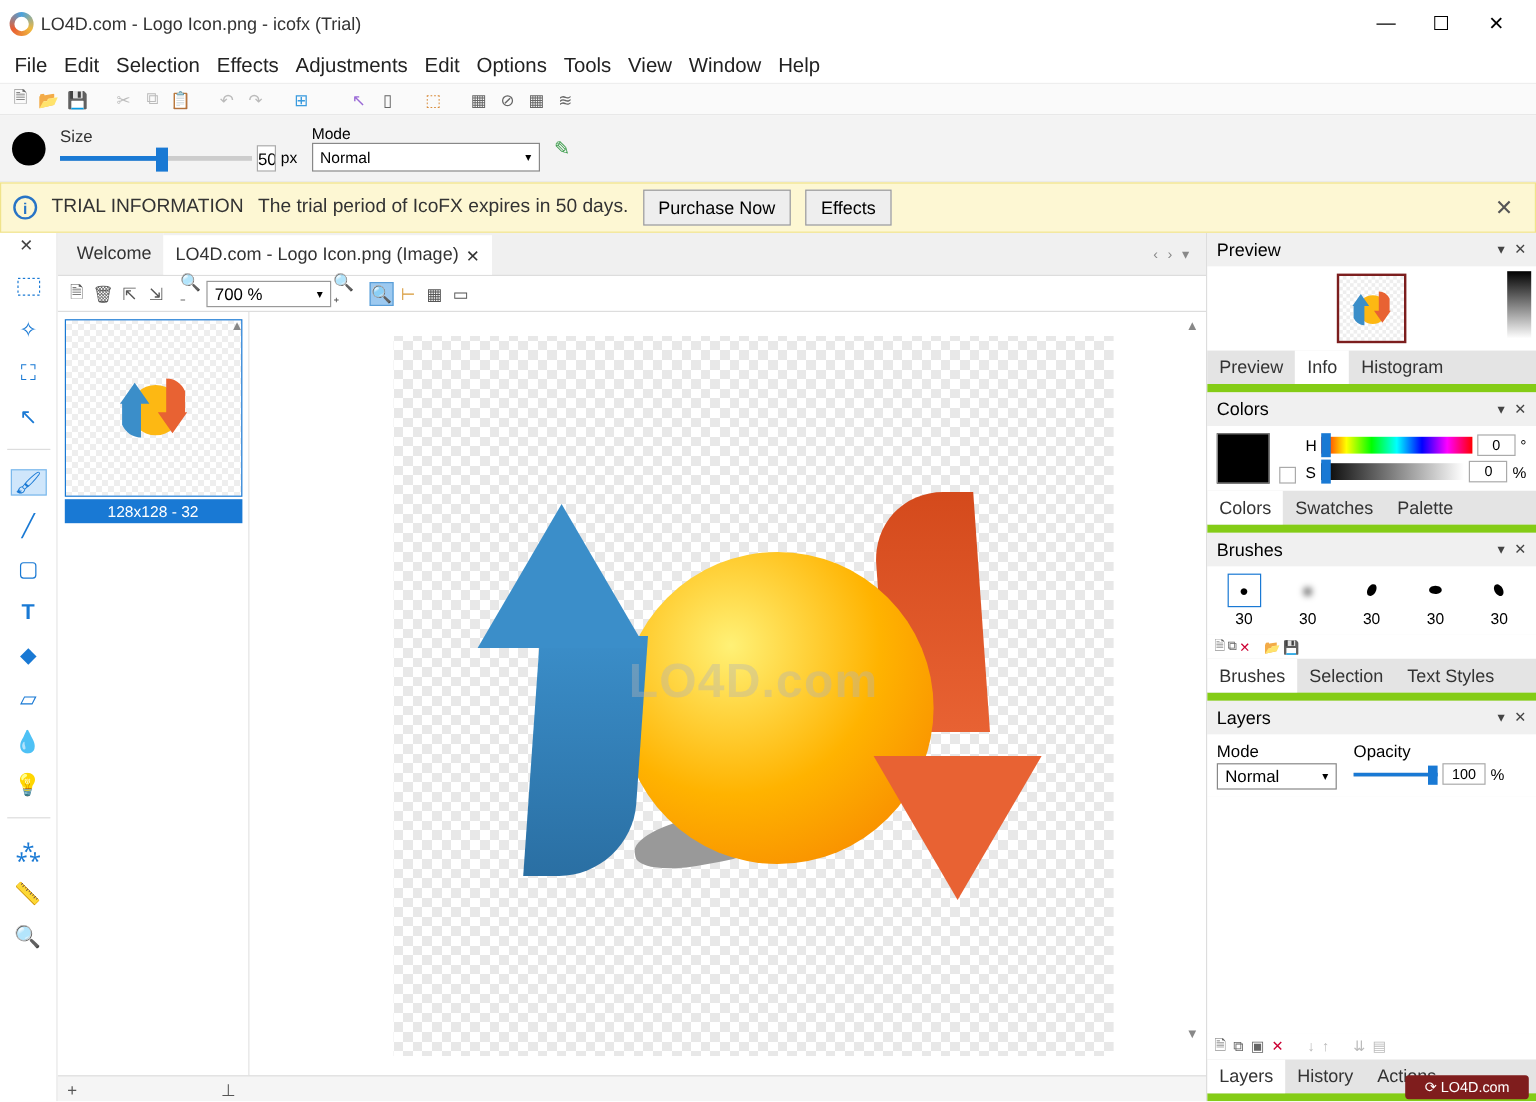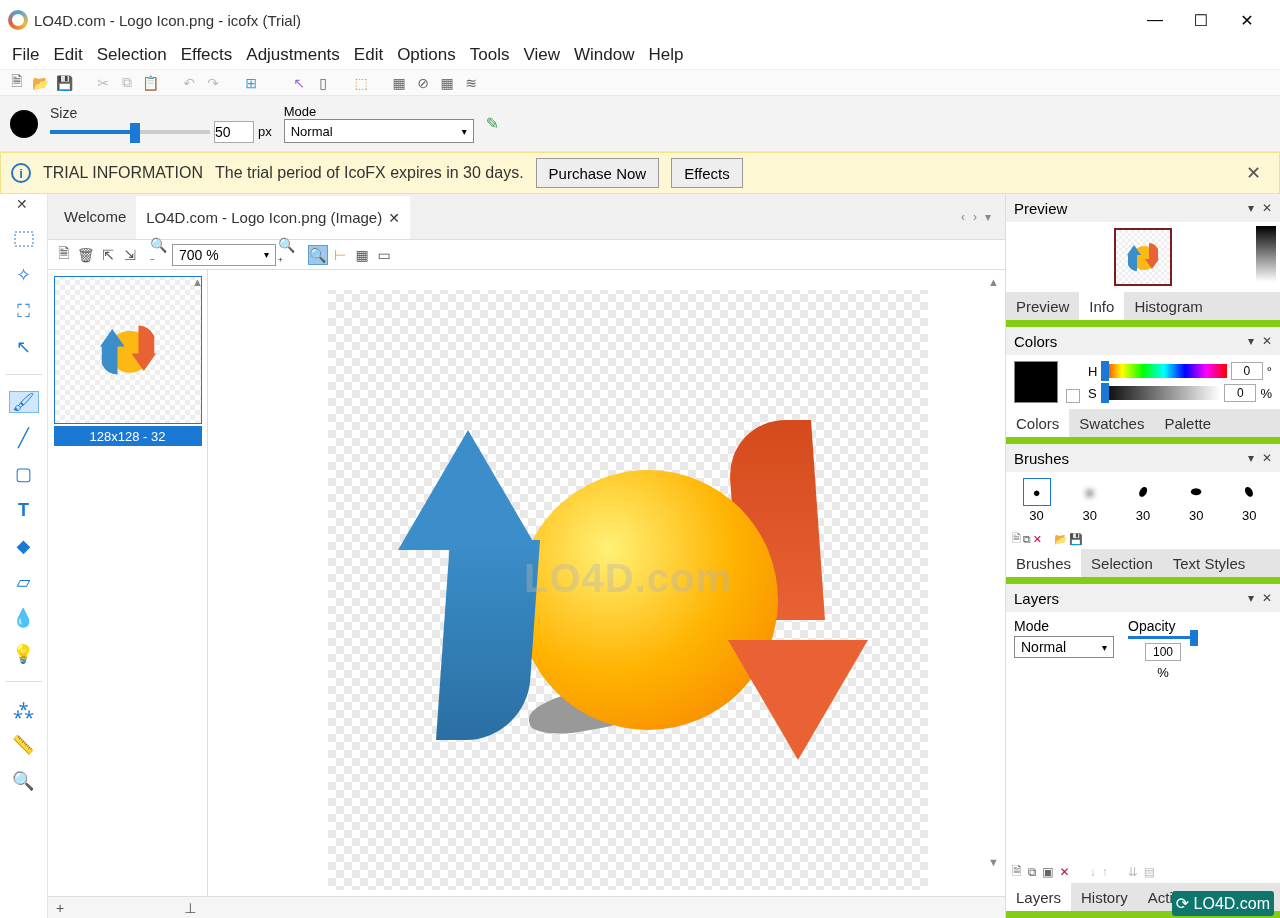--- a/index.html
+++ b/index.html
@@ -16,37 +16,37 @@
 .toolbar1 { height: 26px; display: flex; align-items: center; padding: 0 8px; gap: 6px; background: #fafafa; border-bottom: 1px solid #e8e8e8; }
 .tbicon { width: 18px; height: 18px; display: flex; align-items: center; justify-content: center; font-size: 14px; color: #666; }
 .toolbar2 { height: 56px; display: flex; align-items: center; padding: 4px 10px; gap: 12px; background: #f3f3f3; border-bottom: 1px solid #e8e8e8; }
 .color-preview { width: 28px; height: 28px; background: #000; border-radius: 50%; }
 .size-group { display: flex; flex-direction: column; }
 .size-group .lbl { font-size: 14px; color: #333; }
 .size-row { display: flex; align-items: center; gap: 4px; }
 .slider { width: 160px; height: 4px; background: #ccc; position: relative; margin: 8px 0; }
 .slider-fill { position: absolute; left: 0; top: 0; height: 100%; background: #1979d4; }
 .slider-thumb { position: absolute; top: -7px; width: 10px; height: 20px; background: #1979d4; }
-.num-input { width: 40px; height: 22px; border: 1px solid #aaa; text-align: left; font-size: 14px; }
+.num-input { width: 16px; height: 22px; border: 1px solid #aaa; text-align: center; font-size: 14px; }
 .mode-group { display: flex; flex-direction: column; }
 .mode-select { width: 190px; height: 24px; border: 1px solid #888; background: #fff; padding: 0 6px; display: flex; align-items: center; justify-content: space-between; }
 .trialbar { height: 42px; background: #fdf7d3; border: 1px solid #f0e38a; display: flex; align-items: center; padding: 0 10px; gap: 12px; }
 .info-icon { width: 20px; height: 20px; border: 2px solid #2874c6; border-radius: 50%; display: flex; align-items: center; justify-content: center; color: #2874c6; font-weight: bold; font-size: 13px; }
 .trialbar .ttl { font-size: 16px; font-weight: 400; color: #333; }
 .trialbar .msg { font-size: 16px; color: #333; }
 .trialbar button { height: 30px; padding: 0 12px; background: #eee; border: 1px solid #999; font-size: 15px; }
 .trialbar .closex { margin-left: auto; font-size: 18px; color: #555; padding: 4px 8px; }
 .mainrow { flex: 1; display: flex; overflow: hidden; }
 .toolbox { width: 48px; background: #fff; border-right: 1px solid #e5e5e5; display: flex; flex-direction: column; align-items: center; padding-top: 6px; gap: 14px; position: relative; }
 .toolbox .tool { width: 30px; height: 22px; display: flex; align-items: center; justify-content: center; font-size: 18px; color: #1979d4; }
 .toolbox .tool.sel { background: #cfe6fb; border: 1px solid #7ab8ec; }
 .toolbox .closex-small { position: absolute; top: 2px; left: 16px; font-size: 14px; color: #444; }
 .toolbox .divider { width: 36px; height: 1px; background: #ddd; margin: 2px 0; }
 .centercol { flex: 1; display: flex; flex-direction: column; background: #f5f5f5; overflow: hidden; }
-.tabstrip { height: 46px; background: #f0f0f0; display: flex; align-items: center; padding: 0 6px; border-bottom: 1px solid #ddd; font-size: 15px; color: #333; }
+.tabstrip { height: 36px; background: #f0f0f0; display: flex; align-items: center; padding: 0 6px; border-bottom: 1px solid #ddd; font-size: 15px; color: #333; }
 .tabstrip .tab { height: 100%; display: flex; align-items: center; padding: 0 10px; gap: 6px; }
 .tabstrip .tab.active { background: #fff; border-top: 2px solid #f0f0f0; }
 .tabstrip .nav { margin-left: auto; display: flex; gap: 8px; color: #888; padding-right: 8px; font-size: 12px; }
 .imgtoolbar { height: 30px; background: #fff; border-bottom: 1px solid #ddd; display: flex; align-items: center; padding: 0 6px; gap: 2px; }
 .imgtoolbar .itb { width: 20px; height: 20px; display: flex; align-items: center; justify-content: center; font-size: 14px; color: #555; }
 .itb.sel { background: #9cc9f0; border: 1px solid #5a9ed8; }
 .zoom-combo { width: 104px; height: 22px; border: 1px solid #999; display: flex; align-items: center; justify-content: space-between; padding: 0 6px; font-size: 14px; }
 .editrow { flex: 1; display: flex; overflow: hidden; background: #fff; }
 .thumbcol { width: 160px; background: #fff; border-right: 1px solid #ddd; display: flex; flex-direction: column; align-items: center; padding-top: 6px; position: relative; }
 .thumbimg { width: 148px; height: 148px; border: 1px solid #1979d4; background: repeating-conic-gradient(#eee 0% 25%, #fff 0% 50%) 0/10px 10px; display: flex; align-items: center; justify-content: center; margin-bottom: 2px; }
@@ -79,30 +79,30 @@
 .satbar { flex: 1; height: 14px; background: linear-gradient(to right,#000,#fff); position: relative; }
 .numtiny { width: 32px; height: 18px; border: 1px solid #aaa; text-align: center; font-size: 12px; }
 .brushes-body { background: #fff; padding: 6px 4px; display: flex; justify-content: space-around; }
 .brush-item { display: flex; flex-direction: column; align-items: center; gap: 2px; font-size: 13px; }
 .brush-dot { width: 28px; height: 28px; display: flex; align-items: center; justify-content: center; border: 1px solid transparent; }
 .brush-item.sel .brush-dot { border: 1px solid #1979d4; }
 .brush-mini-icons { height: 20px; background: #fff; display: flex; align-items: center; padding: 0 6px; gap: 2px; font-size: 11px; color: #666; }
 .layers-body { background: #fff; padding: 6px 8px; display: flex; gap: 14px; }
 .layers-body .col { display: flex; flex-direction: column; gap: 2px; }
 .mode-sel { width: 100px; height: 22px; border: 1px solid #888; display: flex; align-items: center; justify-content: space-between; padding: 0 6px; font-size: 14px; background: #fff; }
-.oprow { display: flex; align-items: center; gap: 4px; flex-direction: column; }
+.oprow { display: flex; align-items: center; gap: 4px; }
 .slider-sm { width: 70px; height: 3px; background: #ccc; position: relative; }
 .slider-sm-fill { position: absolute; left: 0; top: 0; height: 100%; width: 100%; background: #1979d4; }
 .slider-sm-t { position: absolute; right: 0; top: -6px; width: 8px; height: 16px; background: #1979d4; }
 .layer-row { height: 58px; background: #1979d4; color: #fff; display: flex; align-items: center; padding: 0 8px; gap: 8px; font-size: 15px; }
 .layer-thumb { width: 58px; height: 48px; background: repeating-conic-gradient(#e8e8e8 0% 25%, #fff 0% 50%) 0/6px 6px; border: 1px solid #fff; display: flex; align-items: center; justify-content: center; }
 .layer-row .eye { margin-left: auto; font-size: 18px; }
 .layer-icons { height: 22px; background: #fff; display: flex; align-items: center; padding: 0 6px; gap: 6px; font-size: 12px; color: #666; }
 .statusbar { height: 22px; background: #f5f5f5; border-top: 1px solid #ddd; display: flex; align-items: center; padding: 0 8px; gap: 120px; font-size: 14px; color: #555; }
-.branding { position: absolute; right: 6px; bottom: 2px; background: #0f766e; color: #fff; font-size: 16px; padding: 3px 4px; border-radius: 3px; }
+.branding { position: absolute; right: 6px; bottom: 2px; background: #7f1d1d; color: #fff; font-size: 12px; padding: 3px 16px; border-radius: 3px; }
 svg { display: block; }
 </style>
 </head>
 <body>
 
 <div class="titlebar">
   <div class="app-icon"></div>
   <div class="title">LO4D.com - Logo Icon.png - icofx (Trial)</div>
   <div class="winctl">
     <span>—</span>
@@ -169,21 +169,21 @@
       <span>Normal</span>
         <span style="font-size:10px">▾</span>
     </div>
   </div>
   <span style="color:#3a9b4a;font-size:16px">✎</span>
 </div>
 
 <div class="trialbar">
   <div class="info-icon">i</div>
   <span class="ttl">TRIAL INFORMATION</span>
-  <span class="msg">The trial period of IcoFX expires in 30 days.</span>
+  <span class="msg">The trial period of IcoFX expires in 50 days.</span>
   <button>Purchase Now</button>
   <button>Effects</button>
   <span class="closex">✕</span>
 </div>
 
 <div class="mainrow">
 
   <div class="toolbox">
     <span class="closex-small">✕</span>
     <div style="height:14px"></div>

